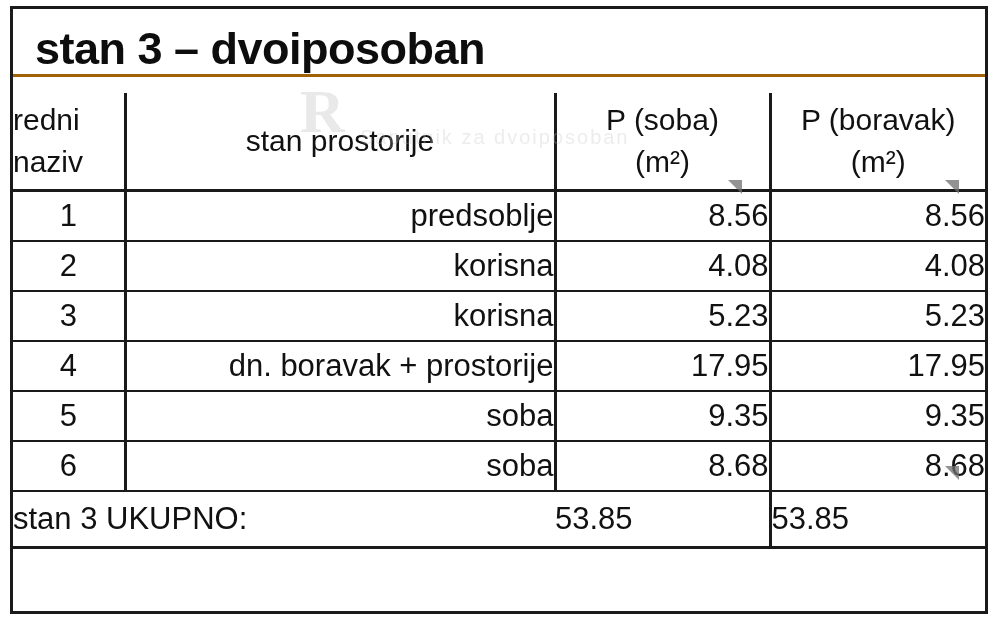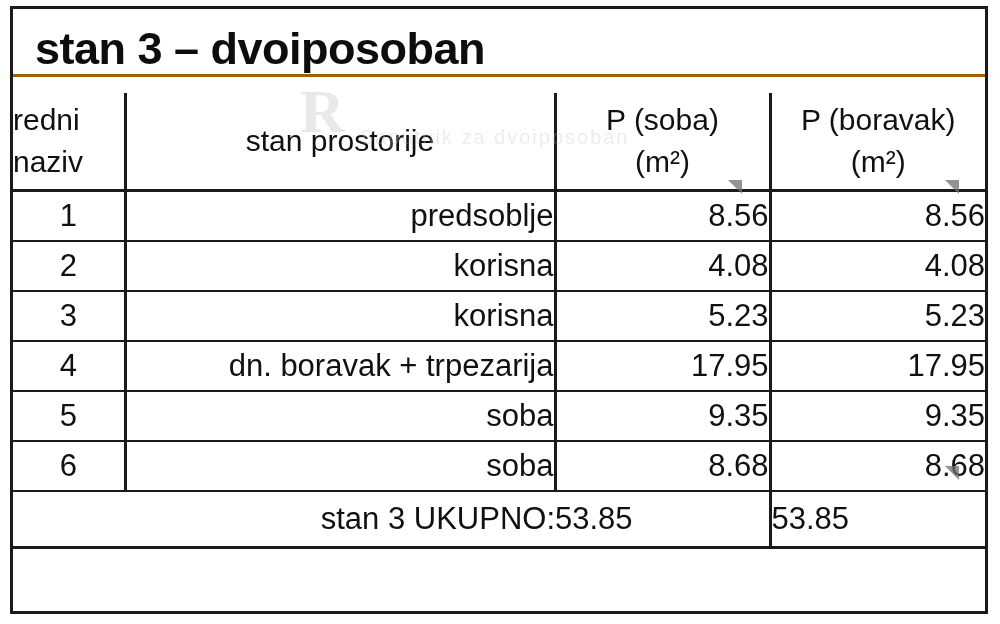--- a/index.html
+++ b/index.html
@@ -161,21 +161,21 @@
   }
 
   
   .total td {
     height: 54px;
     font-size: 31px;
     font-weight: bold;
     border-bottom: 3px solid #1a1a1a !important;
   }
   .total .t-label {
-    text-align: right;
+    text-align: left;
     border-right: 3px solid #1a1a1a;
   }
   .total .t-num {
     padding-right: 12px;
   }
   .total .t-merge-left {
     border-right: none !important;
   }
 
   
@@ -250,21 +250,21 @@
           <td class="cell c-num">4.08</td>
         </tr>
         <tr>
           <td class="cell c-no">3</td>
           <td class="cell c-name">korisna</td>
           <td class="cell c-num">5.23</td>
           <td class="cell c-num">5.23</td>
         </tr>
         <tr>
           <td class="cell c-no">4</td>
-          <td class="cell c-name">dn. boravak + trpezarija</td>
+          <td class="cell c-name">dn. boravak + prostorije</td>
           <td class="cell c-num">17.95</td>
           <td class="cell c-num">17.95</td>
         </tr>
         <tr>
           <td class="cell c-no">5</td>
           <td class="cell c-name">soba</td>
           <td class="cell c-num">9.35</td>
           <td class="cell c-num">9.35</td>
         </tr>
         <tr>

